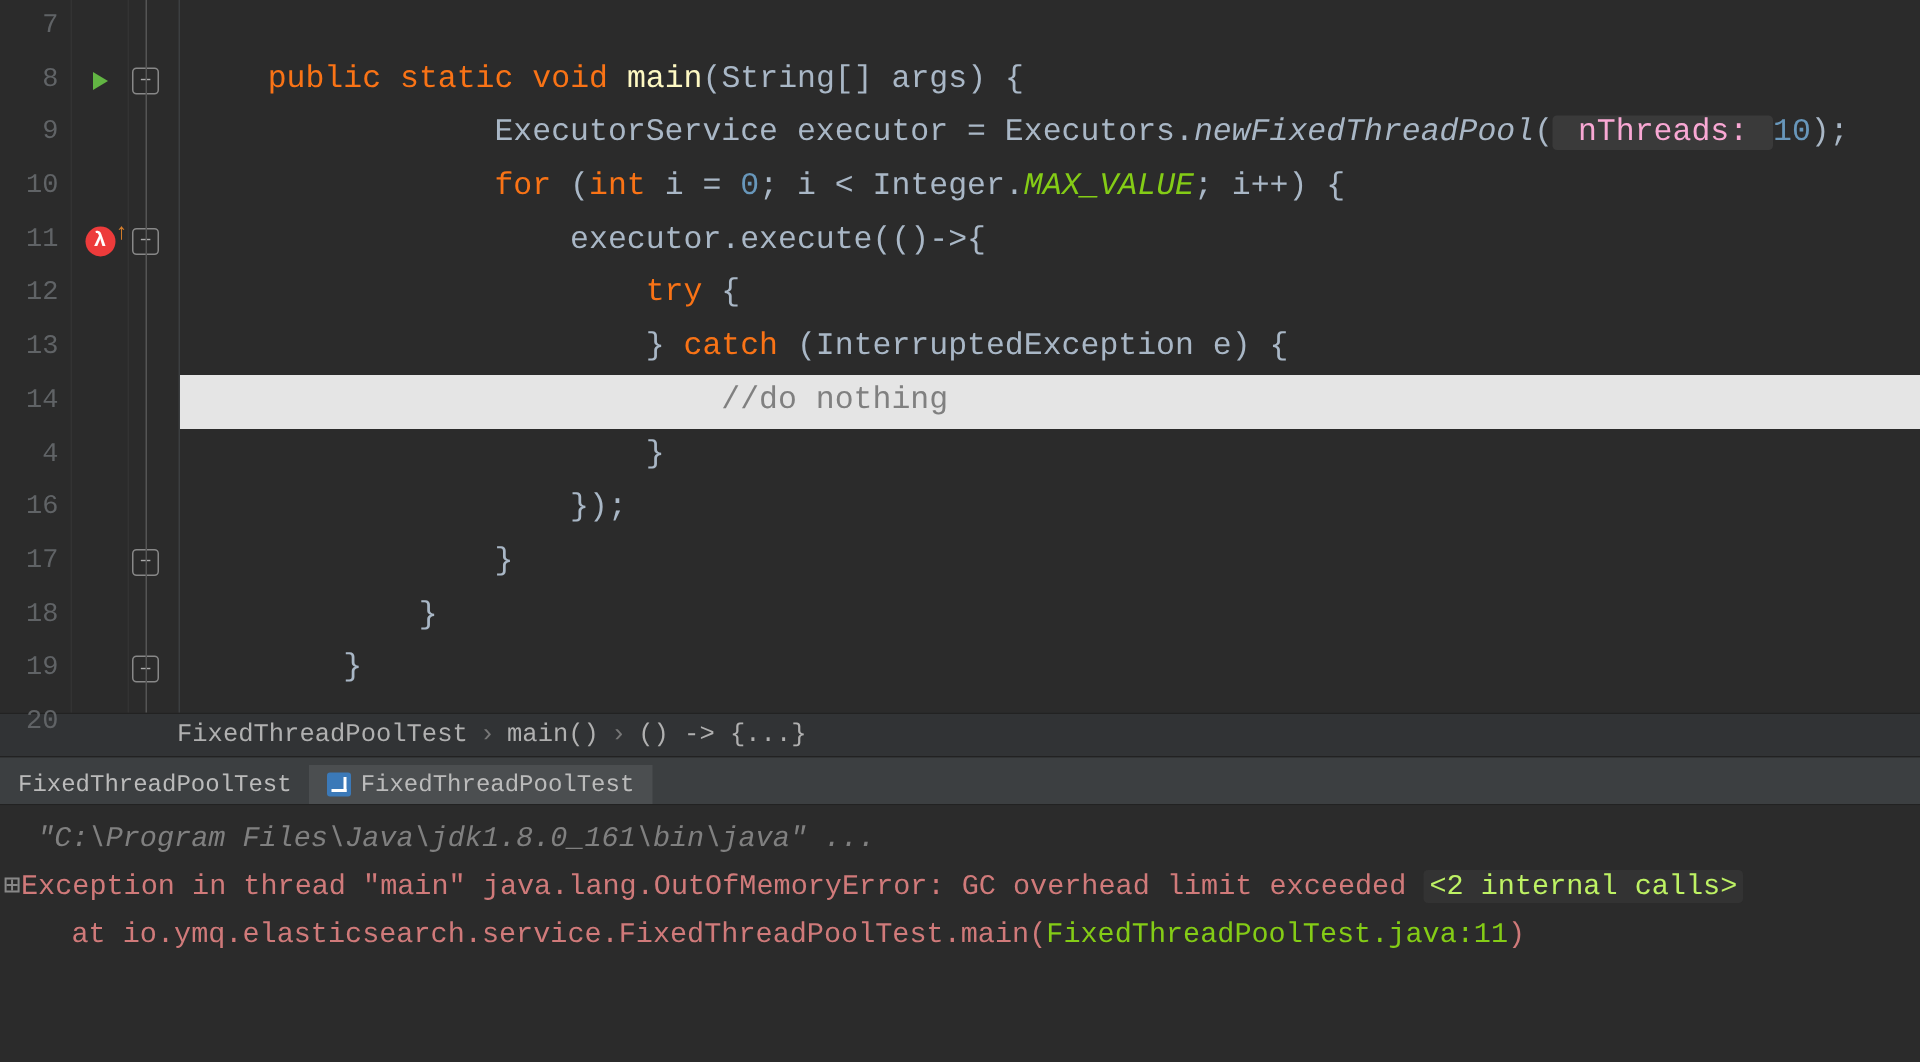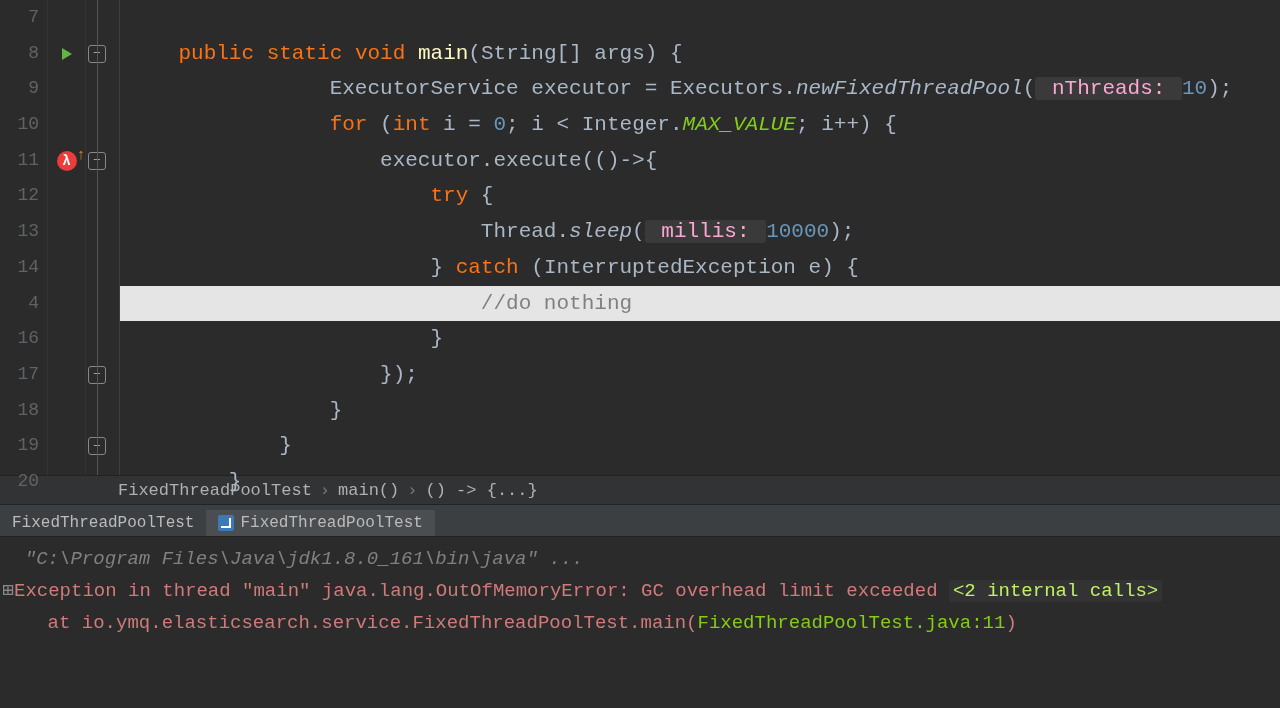--- a/index.html
+++ b/index.html
@@ -204,21 +204,20 @@
     <div class="fold-slot"></div>
   </div>
 
   <div class="code">
     <div class="line"></div>
     <div class="line"><span>    </span><span class="kw">public</span> <span class="kw">static</span> <span class="kw">void</span> <span class="fn">main</span><span>(String[] args) {</span></div>
     <div class="line"><span>                </span><span>ExecutorService executor = Executors.</span><span class="ital">newFixedThreadPool</span><span>(</span><span class="hint"> nThreads: </span><span class="num">10</span><span>);</span></div>
     <div class="line"><span>                </span><span class="kw">for</span><span> (</span><span class="kw">int</span><span> i = </span><span class="num">0</span><span>; i &lt; Integer.</span><span class="const">MAX_VALUE</span><span>; i++) {</span></div>
     <div class="line"><span>                    </span><span>executor.execute(()-&gt;{</span></div>
     <div class="line"><span>                        </span><span class="kw">try</span><span> {</span></div>
-    <div class="line"><span>                            </span><span>Thread.</span><span class="ital">sleep</span><span>(</span><span class="hint"> millis: </span><span class="num">10000</span><span>);</span></div>
     <div class="line"><span>                        </span><span>} </span><span class="kw">catch</span><span> (InterruptedException e) {</span></div>
     <div class="line current-line"><span>                            </span><span class="cm">//do nothing</span></div>
     <div class="line"><span>                        </span><span>}</span></div>
     <div class="line"><span>                    </span><span>});</span></div>
     <div class="line"><span>                </span><span>}</span></div>
     <div class="line"><span>            </span><span>}</span></div>
     <div class="line"><span>        </span><span>}</span></div>
   </div>
 </div>
 

